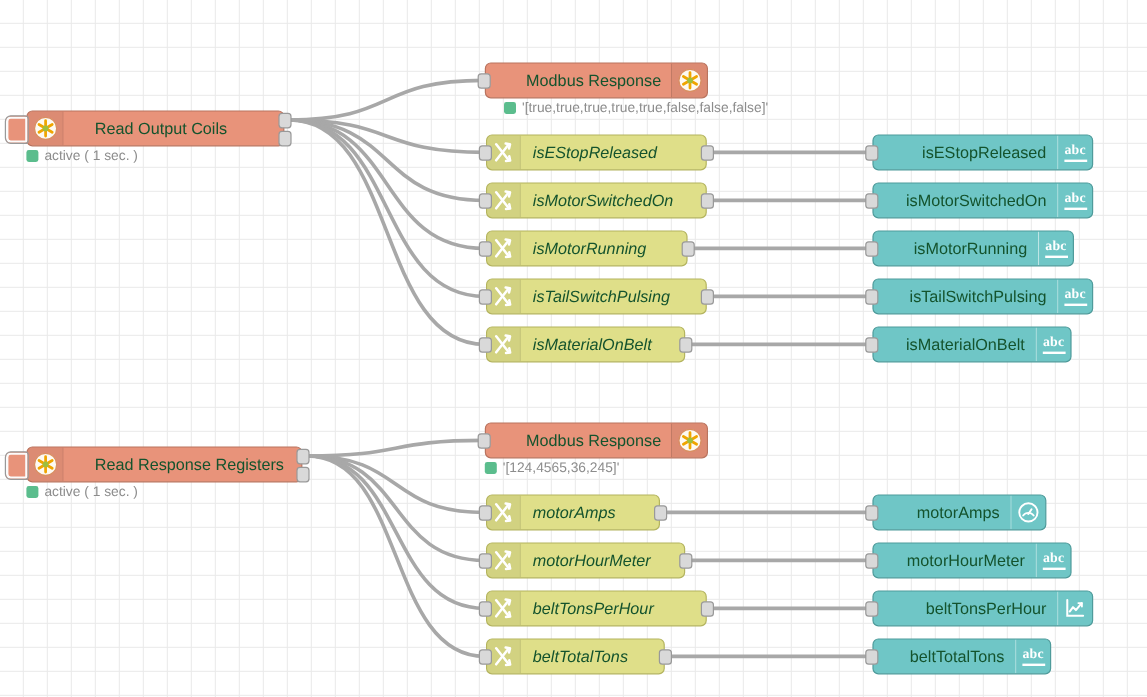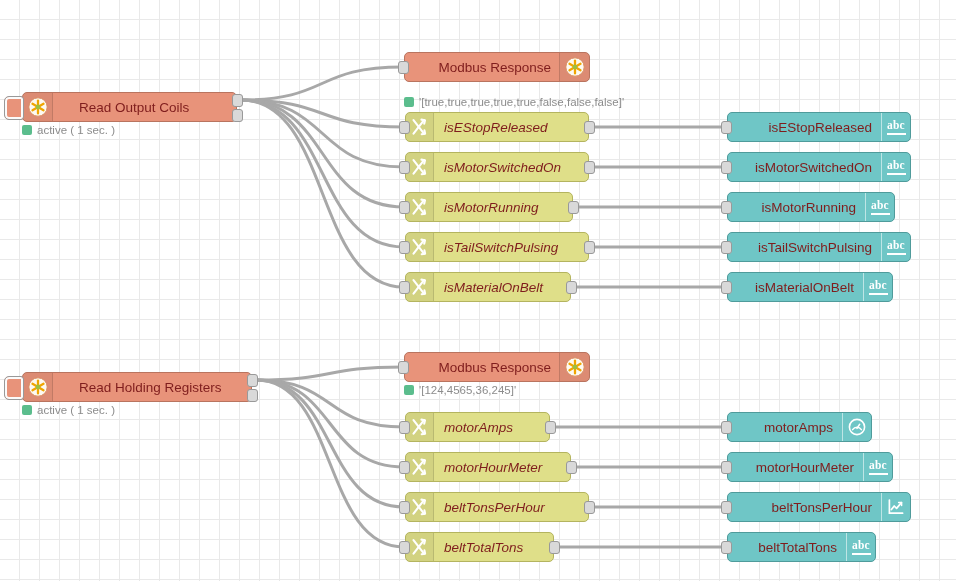--- a/index.html
+++ b/index.html
@@ -27,21 +27,21 @@
     align-items: stretch;
     height: 30px;
     border-radius: 5px;
     border: 1px solid #999;
     box-shadow: 0 0 0 0 rgba(0,0,0,0);
   }
   .node .label {
     display: flex; align-items: center;
     white-space: nowrap;
     font-size: 13.5px;
-    color: #7f1d1d;
+    color: #14532d;
   }
 
   
   .node.inject {
     background: #e8937a;
     border-color: #b9745f;
     gap: 16px;
   }
   .node.inject .btn {
     position: absolute;
@@ -195,21 +195,21 @@
                 <line x1="10" y1="3.6" x2="10" y2="16.4"></line>
                 <line x1="4.5" y1="6.8" x2="15.5" y2="13.2"></line>
                 <line x1="4.5" y1="13.2" x2="15.5" y2="6.8"></line>
               </g>
               <circle cx="10" cy="10" r="2.4" fill="#9ebf3f"></circle>
             </svg>
           </span>
         </div>
         <div class="port in" style="top: 8px;"></div>
       </div>
-      <div class="status" style="left: 404px; top: 84px; margin-top: 12px;">
+      <div class="status" style="left: 420px; top: 84px;">
         <span class="dot"></span>
         <span>'[true,true,true,true,true,false,false,false]'</span>
       </div>
       <div class="node change" style="left: 405px; top: 112px; width: 184px;">
         <div class="icon-box">
           <span class="icon-wrap">
             <svg class="icon-svg" width="18" height="20" viewBox="0 0 18 20">
               <g fill="none" stroke="#ffffff" stroke-width="2.1" stroke-linecap="round" stroke-linejoin="round">
                 <path d="M2.5 3.2 L13 16.6"></path>
                 <path d="M13 3.2 L2.5 16.6"></path>
@@ -358,21 +358,21 @@
               <circle cx="10" cy="10" r="9.2" fill="#fdfaf2" stroke="#d98e62" stroke-width="1"></circle>
               <g stroke="#f0a500" stroke-width="2.3" stroke-linecap="round">
                 <line x1="10" y1="3.6" x2="10" y2="16.4"></line>
                 <line x1="4.5" y1="6.8" x2="15.5" y2="13.2"></line>
                 <line x1="4.5" y1="13.2" x2="15.5" y2="6.8"></line>
               </g>
               <circle cx="10" cy="10" r="2.4" fill="#9ebf3f"></circle>
             </svg>
           </span>
         </div>
-        <div class="label" style="flex: 1 1 0%;">Read Holding Registers</div>
+        <div class="label" style="flex: 1 1 0%;">Read Response Registers</div>
         <div class="btn"></div>
         <div class="port out" style="top: 1px;"></div>
         <div class="port out" style="top: 16px;"></div>
       </div>
       <div class="status" style="left: 22px; top: 404px;">
         <span class="dot"></span>
         <span>active ( 1 sec. )</span>
       </div>
       <div class="node response" style="left: 404px; top: 352px; width: 186px;">
         <div class="label" style="flex: 1 1 0%; justify-content: flex-end;">Modbus Response</div>

